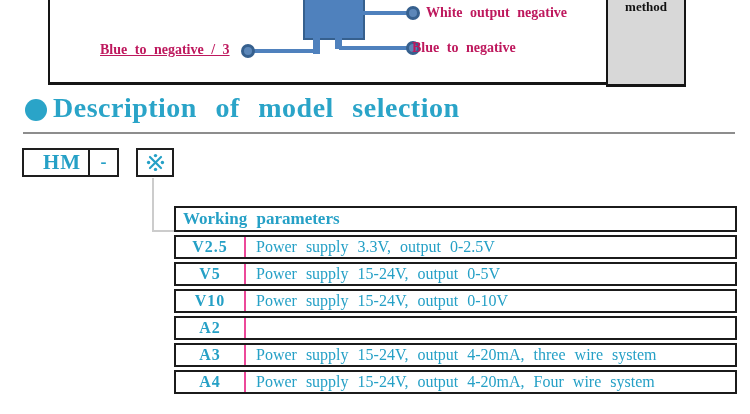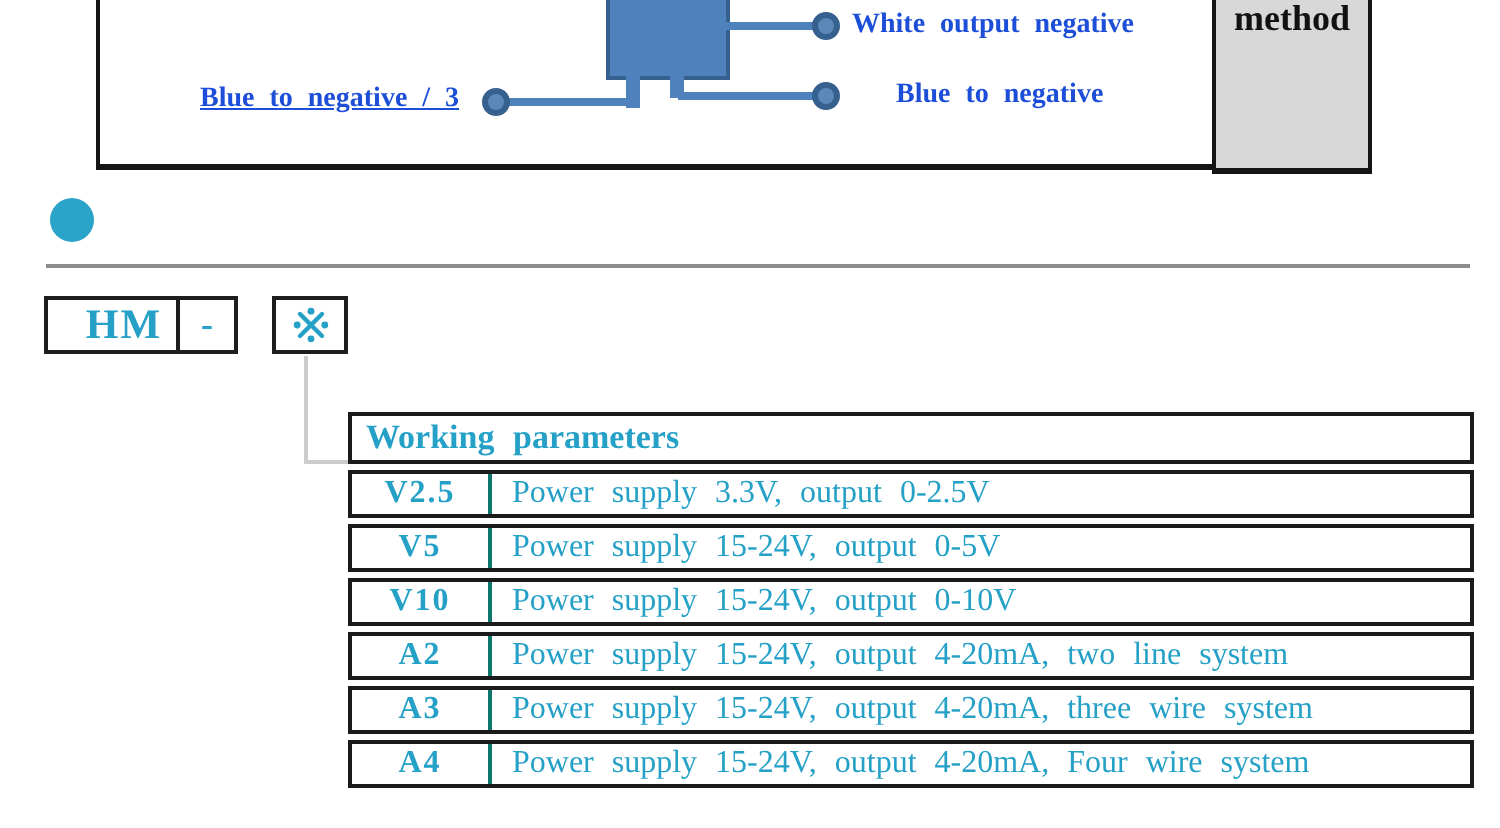--- a/index.html
+++ b/index.html
@@ -7,27 +7,27 @@
     position:relative;width:750px;height:414px;background:#ffffff;overflow:hidden;
     font-family:"Liberation Serif","DejaVu Serif",serif;
   }
   
   .dframe{position:absolute;left:48px;top:-6px;width:556px;height:86px;
     border:2px solid #151515;border-bottom-width:3px;background:#ffffff;}
   .method-box{position:absolute;left:606px;top:-6px;width:76px;height:88px;
     background:#d8d8d8;border:2px solid #151515;border-bottom-width:3px;
     text-align:center;}
   .method-box span{display:inline-block;margin-top:3px;font-weight:bold;
-    font-size:18px;color:#111;}
+    font-size:13px;color:#111;}
   .sensor-box{position:absolute;left:303px;top:-8px;width:58px;height:44px;
     background:#4f81bd;border:2px solid #36608e;}
   .bluebar{position:absolute;background:#4f81bd;}
   .dot{position:absolute;width:8px;height:8px;border:3px solid #36608e;
     background:#5c87b9;border-radius:50%;}
-  .dlabel{position:absolute;font-weight:bold;font-size:14px;color:#1d4ed8;
+  .dlabel{position:absolute;font-weight:bold;font-size:14px;color:#be185d;
     word-spacing:4px;white-space:nowrap;}
   
   .bullet{position:absolute;left:25px;top:99px;width:22px;height:22px;
     border-radius:50%;background:#2aa4c8;}
   .sec-title{position:absolute;left:53px;top:92px;font-size:28px;font-weight:bold;
     color:#2aa4c8;word-spacing:11px;letter-spacing:0.5px;white-space:nowrap;}
   .sec-rule{position:absolute;left:23px;top:132px;width:712px;height:2px;background:#8d8d8d;}
   
   .code-box{position:absolute;top:148px;height:29px;border:2px solid #1e1e1e;
     display:flex;align-items:center;justify-content:center;box-sizing:border-box;
@@ -38,21 +38,21 @@
   .connector-v{position:absolute;left:152px;top:178px;width:2px;height:53px;background:#cccccc;}
   .connector-h{position:absolute;left:152px;top:230px;width:23px;height:2px;background:#cccccc;}
   
   .ptable{position:absolute;left:174px;top:206px;width:563px;
     display:flex;flex-direction:column;gap:3px;}
   .prow{box-sizing:border-box;border:2px solid #1b1b1b;background:#fff;
     display:flex;align-items:stretch;height:24px;}
   .prow.phead{height:26px;}
   .prow .hlabel{flex:1;display:flex;align-items:center;padding-left:7px;
     color:#25a0c6;font-weight:bold;font-size:17px;word-spacing:5px;white-space:nowrap;}
-  .cell-code{width:68px;border-right:2px solid #0f766e;display:flex;
+  .cell-code{width:68px;border-right:2px solid #ec4899;display:flex;
     align-items:center;justify-content:center;color:#25a0c6;font-weight:bold;
     font-size:16px;letter-spacing:1px;}
   .cell-desc{flex:1;display:flex;align-items:center;padding-left:10px;
     color:#25a0c6;font-weight:normal;font-size:16px;word-spacing:5px;white-space:nowrap;
     overflow:hidden;}
 </style>
 </head>
 <body>
 
 <div id="screen">
@@ -67,27 +67,28 @@
   <div class="bluebar" style="left:360px;top:11px;width:49px;height:4px;"></div>
   <div class="bluebar" style="left:339px;top:46px;width:72px;height:4px;"></div>
   <div class="bluebar" style="left:251px;top:49px;width:66px;height:4px;"></div>
 
   <div class="dot" style="left:406px;top:6px;"></div>
   <div class="dot" style="left:406px;top:41px;"></div>
   <div class="dot" style="left:241px;top:44px;"></div>
 
   <div class="dlabel" style="left:100px;top:42px;text-decoration:underline;">Blue to negative / 3</div>
   <div class="dlabel" style="left:426px;top:5px;">White output negative</div>
-  <div class="dlabel" style="left:448px;top:40px;">Blue to negative</div>
+  <div class="dlabel" style="left:412px;top:40px;">Blue to negative</div>
 
   <div class="method-box">
     <span>method</span>
   </div>
 
   <div class="bullet"></div>
+  <div class="sec-title">Description of model selection</div>
   <div class="sec-rule"></div>
 
   <div class="code-box hm-box">
     <span>HM</span>
   </div>
   <div class="code-box dash-box">
     <span>-</span>
   </div>
   <div class="code-box sym-box">
     <svg width="19" height="19" viewBox="0 0 19 19">
@@ -117,21 +118,20 @@
     <div class="prow">
       <div class="cell-code">V5</div>
       <div class="cell-desc">Power supply 15-24V, output 0-5V</div>
     </div>
     <div class="prow">
       <div class="cell-code">V10</div>
       <div class="cell-desc">Power supply 15-24V, output 0-10V</div>
     </div>
     <div class="prow">
       <div class="cell-code">A2</div>
-      <div class="cell-desc">Power supply 15-24V, output 4-20mA, two line system</div>
     </div>
     <div class="prow">
       <div class="cell-code">A3</div>
       <div class="cell-desc">Power supply 15-24V, output 4-20mA, three wire system</div>
     </div>
     <div class="prow">
       <div class="cell-code">A4</div>
       <div class="cell-desc">Power supply 15-24V, output 4-20mA, Four wire system</div>
     </div>
   </div>

